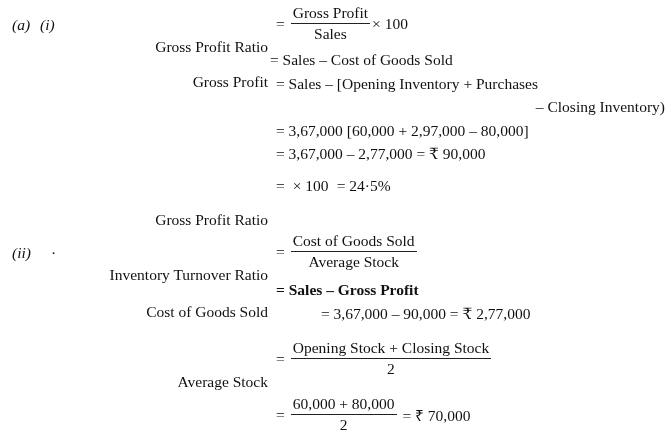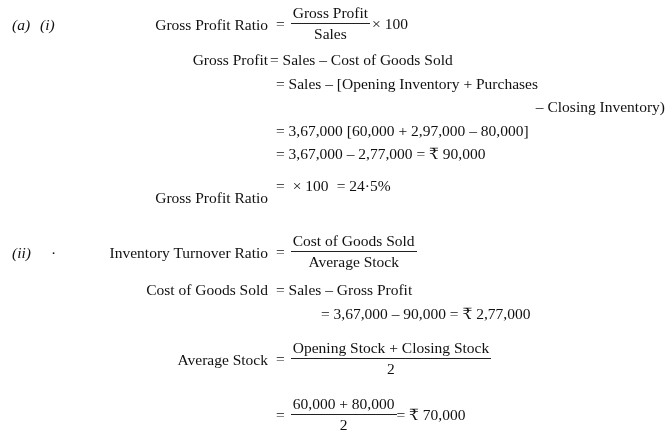--- a/index.html
+++ b/index.html
@@ -2,21 +2,21 @@
 <html><head>
 <meta charset="utf-8">
 <style>
   html, body { margin: 0; padding: 0; background: #ffffff; }
   body {
     width: 672px; height: 443px; position: relative; overflow: hidden;
     font-family: "Liberation Serif", "DejaVu Serif", serif;
     color: #111111; font-size: 15.5px;
   }
   .abs { position: absolute; white-space: nowrap; }
-  .lbl { position: absolute; white-space: nowrap; text-align: center; }
+  .lbl { position: absolute; white-space: nowrap; text-align: center; margin-top: 22px; }
   .it { font-style: italic; }
   .frac { display: inline-flex; flex-direction: column; align-items: center; vertical-align: middle; }
   .frac .num { padding: 0 2px 1px; border-bottom: 1px solid #222; line-height: 18px; }
   .frac .den { padding-top: 1px; line-height: 18px; }
   .row { position: absolute; white-space: nowrap; display: flex; align-items: center; }
   .eq { margin-right: 6px; }
 </style>
 </head>
 <body>
 
@@ -53,32 +53,32 @@
 <div class="lbl" style="right:404px; top:244px;">Inventory Turnover Ratio</div>
 <div class="row" style="left:276px; top:232px;">
   <span class="eq">=</span>
   <span class="frac">
     <span class="num">Cost of Goods Sold</span>
     <span class="den">Average Stock</span>
   </span>
 </div>
 
 <div class="lbl" style="right:404px; top:281px;">Cost of Goods Sold</div>
-<div class="abs" style="left:276px; top:281px;">= Sales – Gross Profit</div>
+<div class="abs" style="left:276px; top:281px;font-weight:bold;">= Sales – Gross Profit</div>
 <div class="abs" style="left:276px; top:305px;margin-left:45px;">= 3,67,000 – 90,000 = ₹ 2,77,000</div>
 
 <div class="lbl" style="right:404px; top:351px;">Average Stock</div>
 <div class="row" style="left:276px; top:339px;">
   <span class="eq">=</span>
   <span class="frac">
     <span class="num">Opening Stock + Closing Stock</span>
     <span class="den">2</span>
   </span>
 </div>
 
 <div class="row" style="left:276px; top:395px;">
   <span class="eq">=</span>
   <span class="frac">
     <span class="num">60,000 + 80,000</span>
     <span class="den">2</span>
   </span>
-  <span style="">= ₹ 70,000</span>
+  <span style="margin-left:6px;font-family:Liberation Serif, serif;">= ₹ 70,000</span>
 </div>
 
 </body></html>

